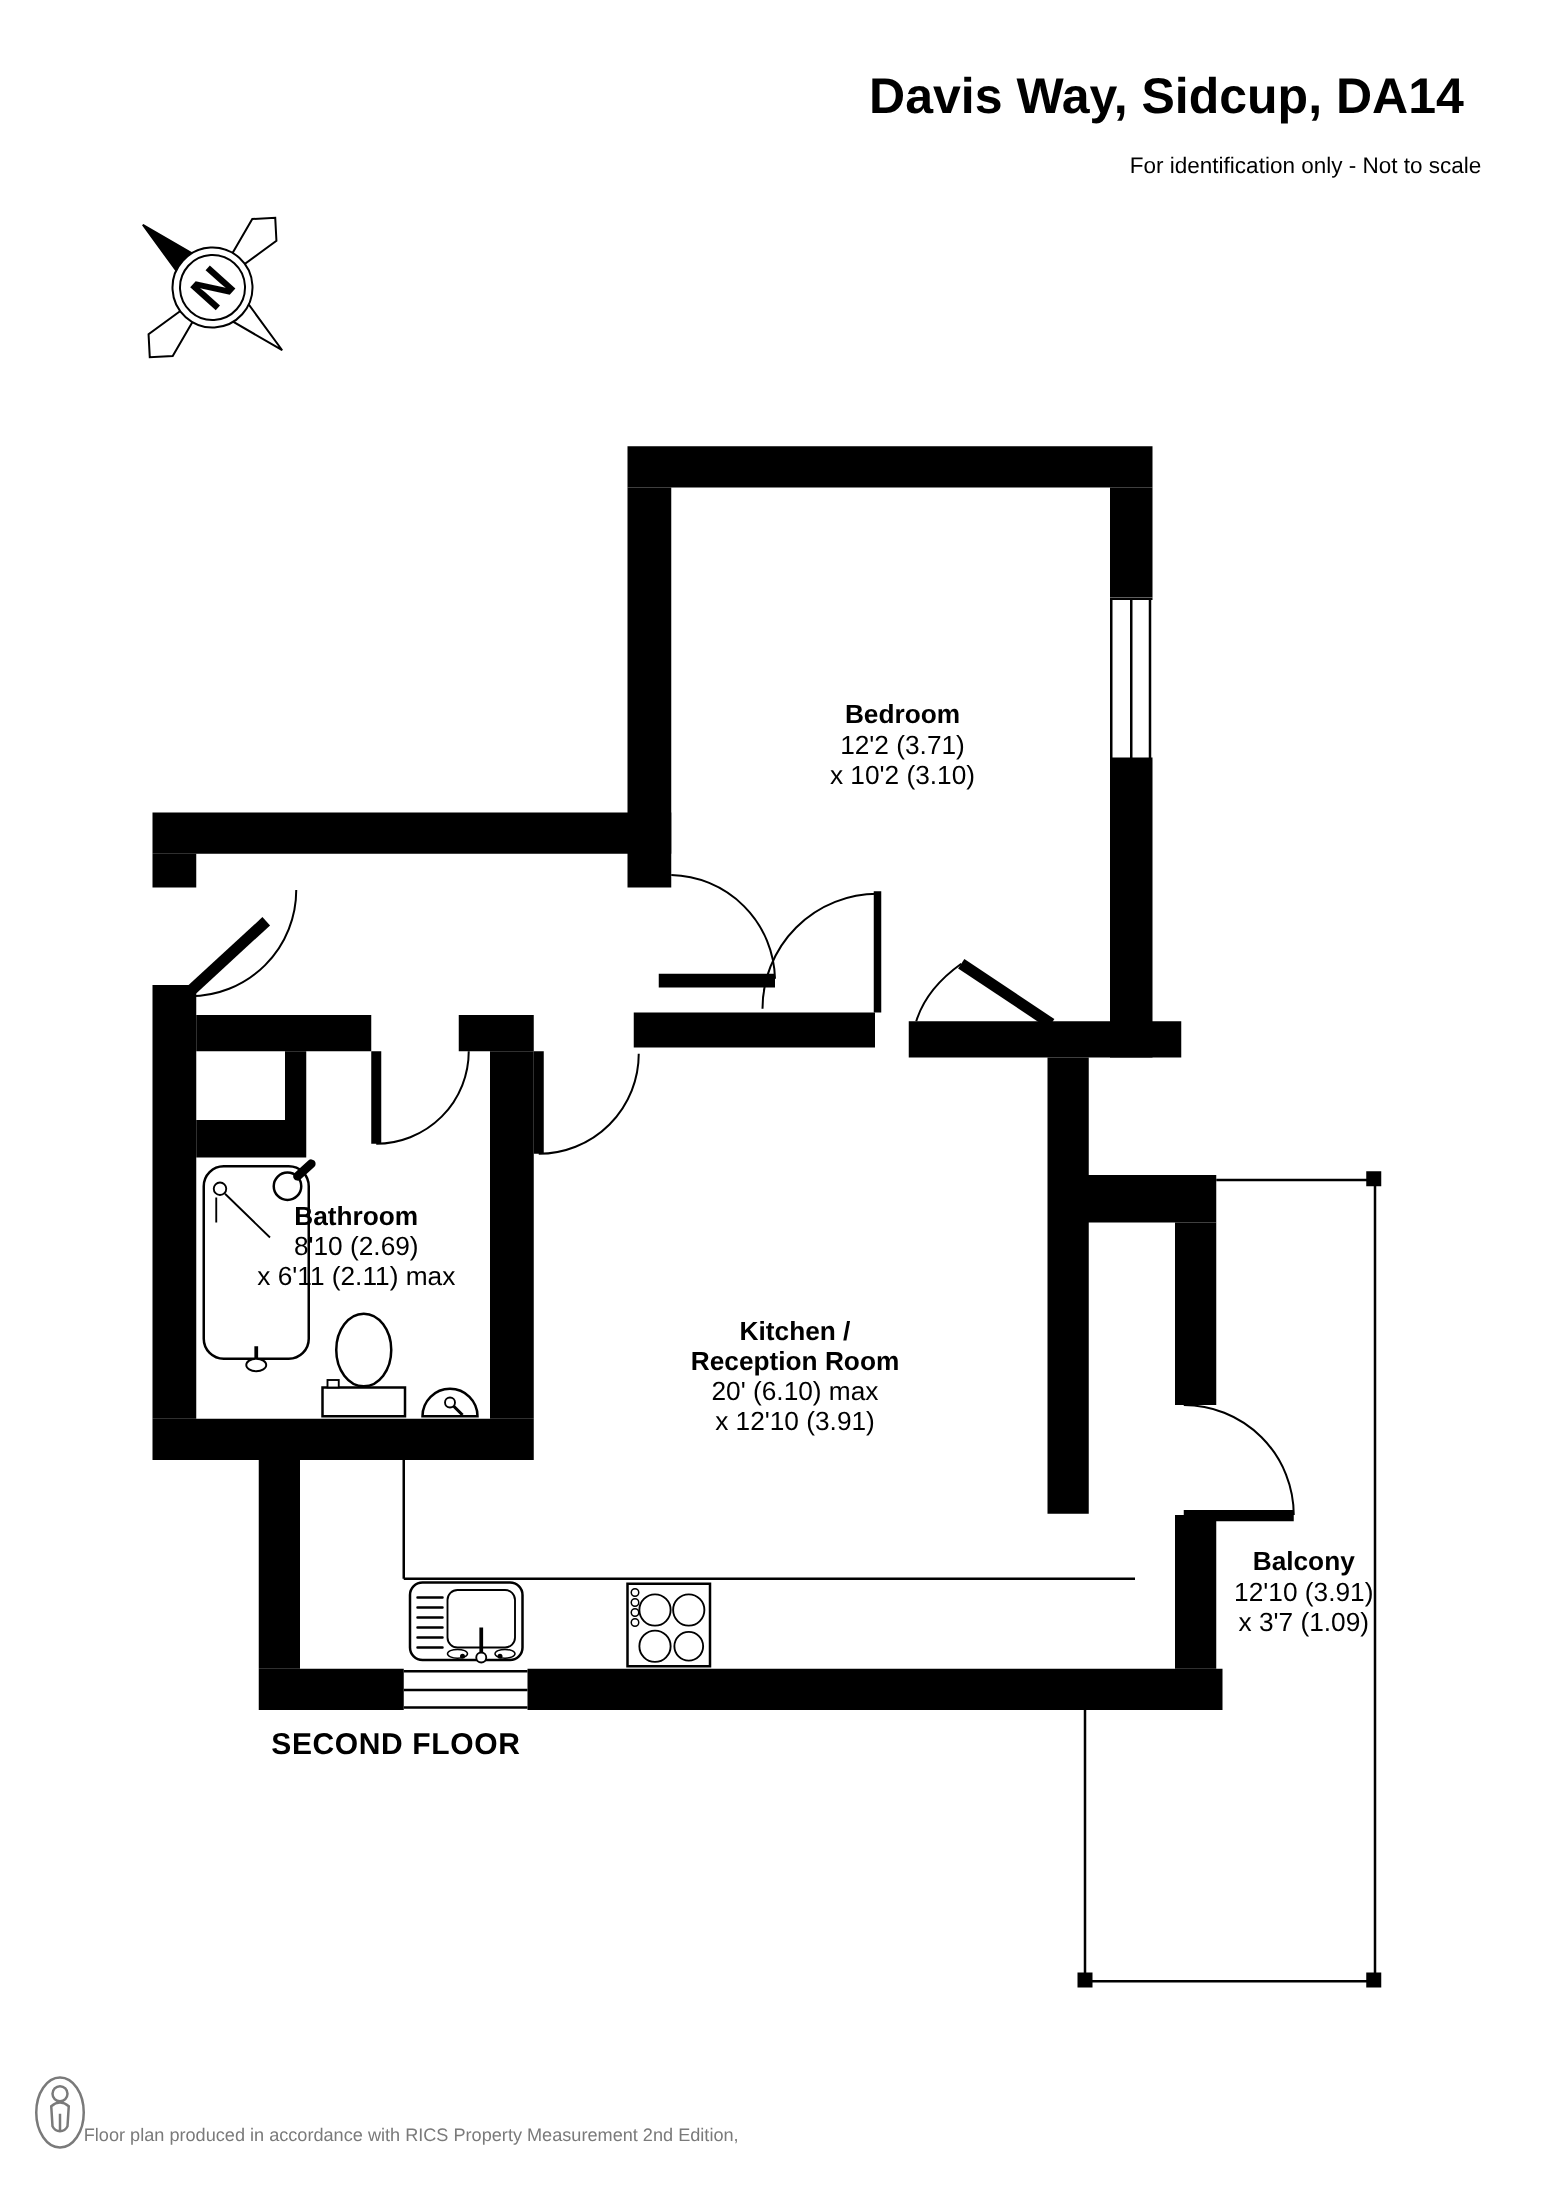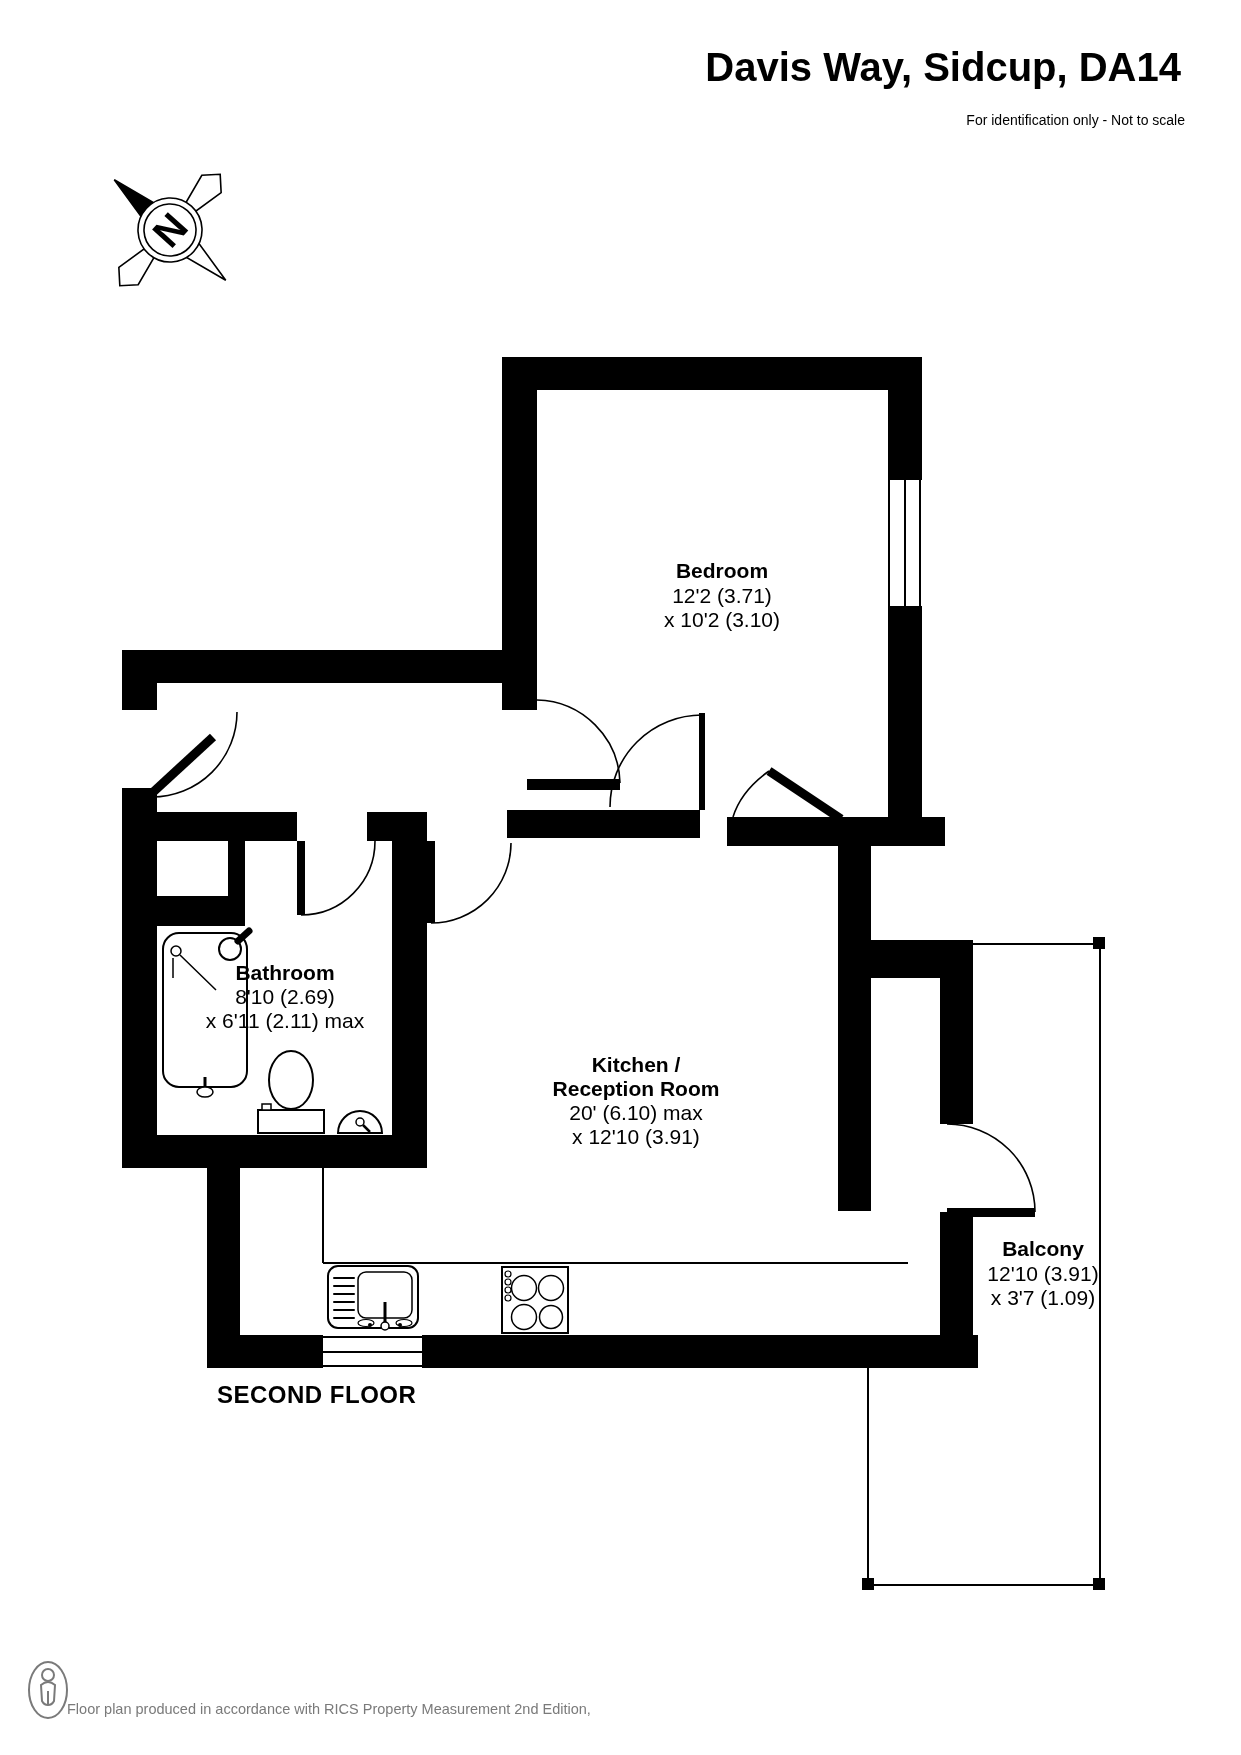--- a/index.html
+++ b/index.html
@@ -1,23 +1,23 @@
 <!DOCTYPE html>
 <html><head>
 <meta charset="utf-8">
 <style>
   html,body{margin:0;padding:0;}
   body{
     width:1241px;height:1755px;position:relative;background:#ffffff;
     font-family:"Liberation Sans", sans-serif;color:#000;overflow:hidden;
   }
   .title-block{position:absolute;top:42px;right:56px;text-align:right;white-space:nowrap;}
-  .title-block h1{margin:4px;font-size:40px;line-height:1.05;font-weight:bold;letter-spacing:0px;}
+  .title-block h1{margin:14px;font-size:40px;line-height:1.05;font-weight:bold;letter-spacing:0px;}
   .title-block .area{margin-top:12px;font-size:23px;}
-  .title-block .note{margin-top:24px;font-size:14px;}
+  .title-block .note{margin-top:24px;font-size:18px;}
   .plan-svg{position:absolute;left:0;top:0;width:1241px;height:1755px;}
   .room-name{font-size:21px;font-weight:bold;}
   .room-dim{font-size:21px;}
   .floor-name{font-size:24px;font-weight:bold;letter-spacing:0.5px;}
   .footer{position:absolute;left:67px;top:1654px;color:#7a7a7a;font-size:14.5px;line-height:22px;white-space:pre;}
   .footer-icon{position:absolute;left:26px;top:1660px;}
 </style>
 </head>
 <body>
 

